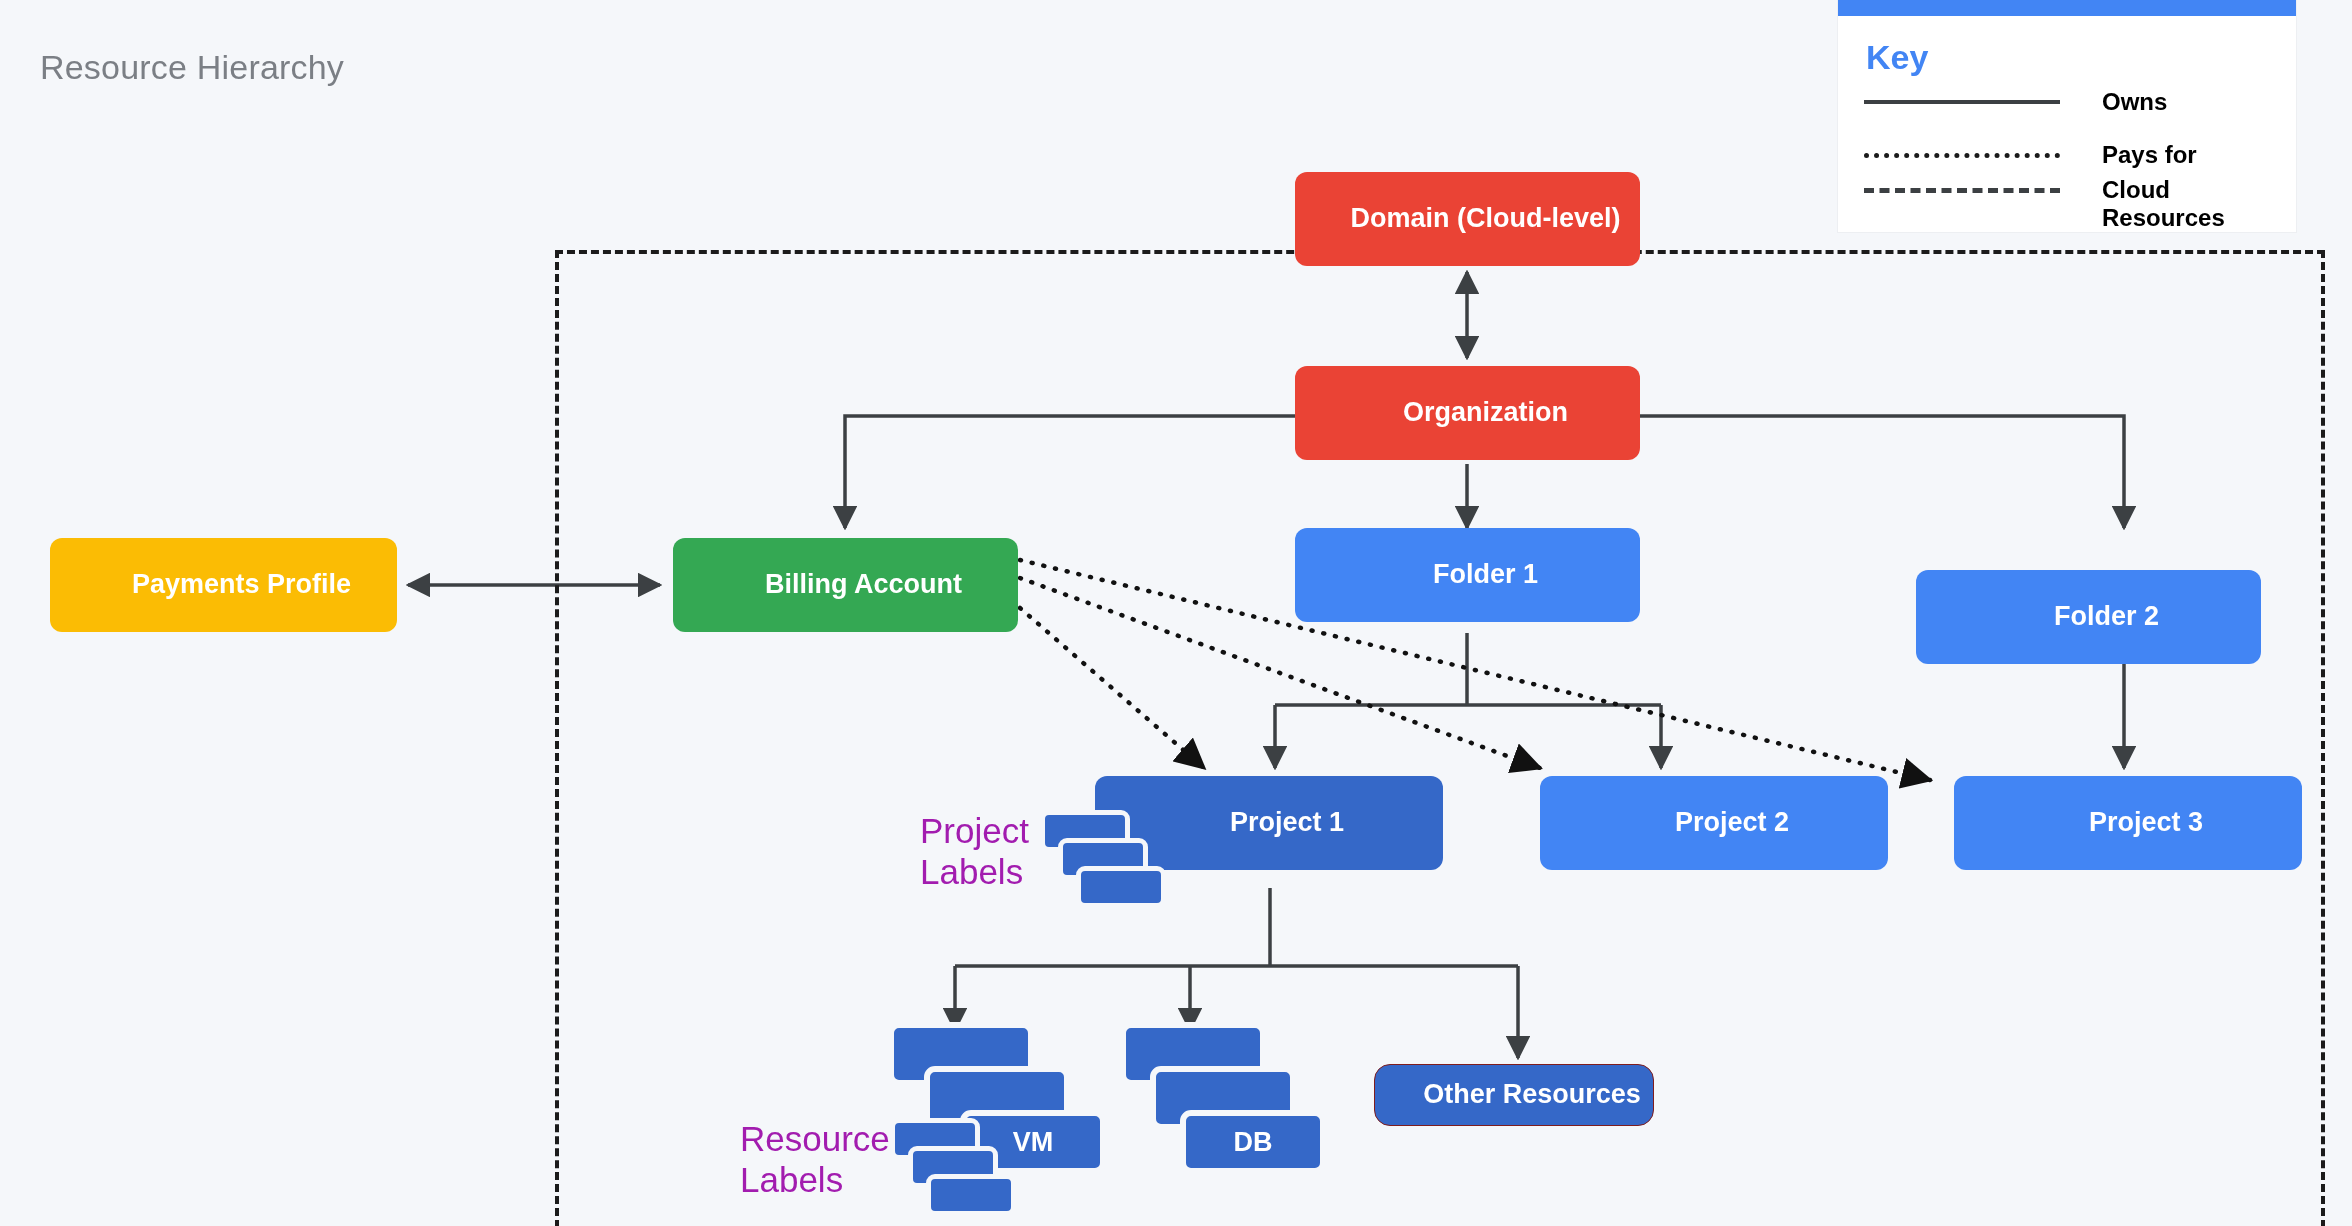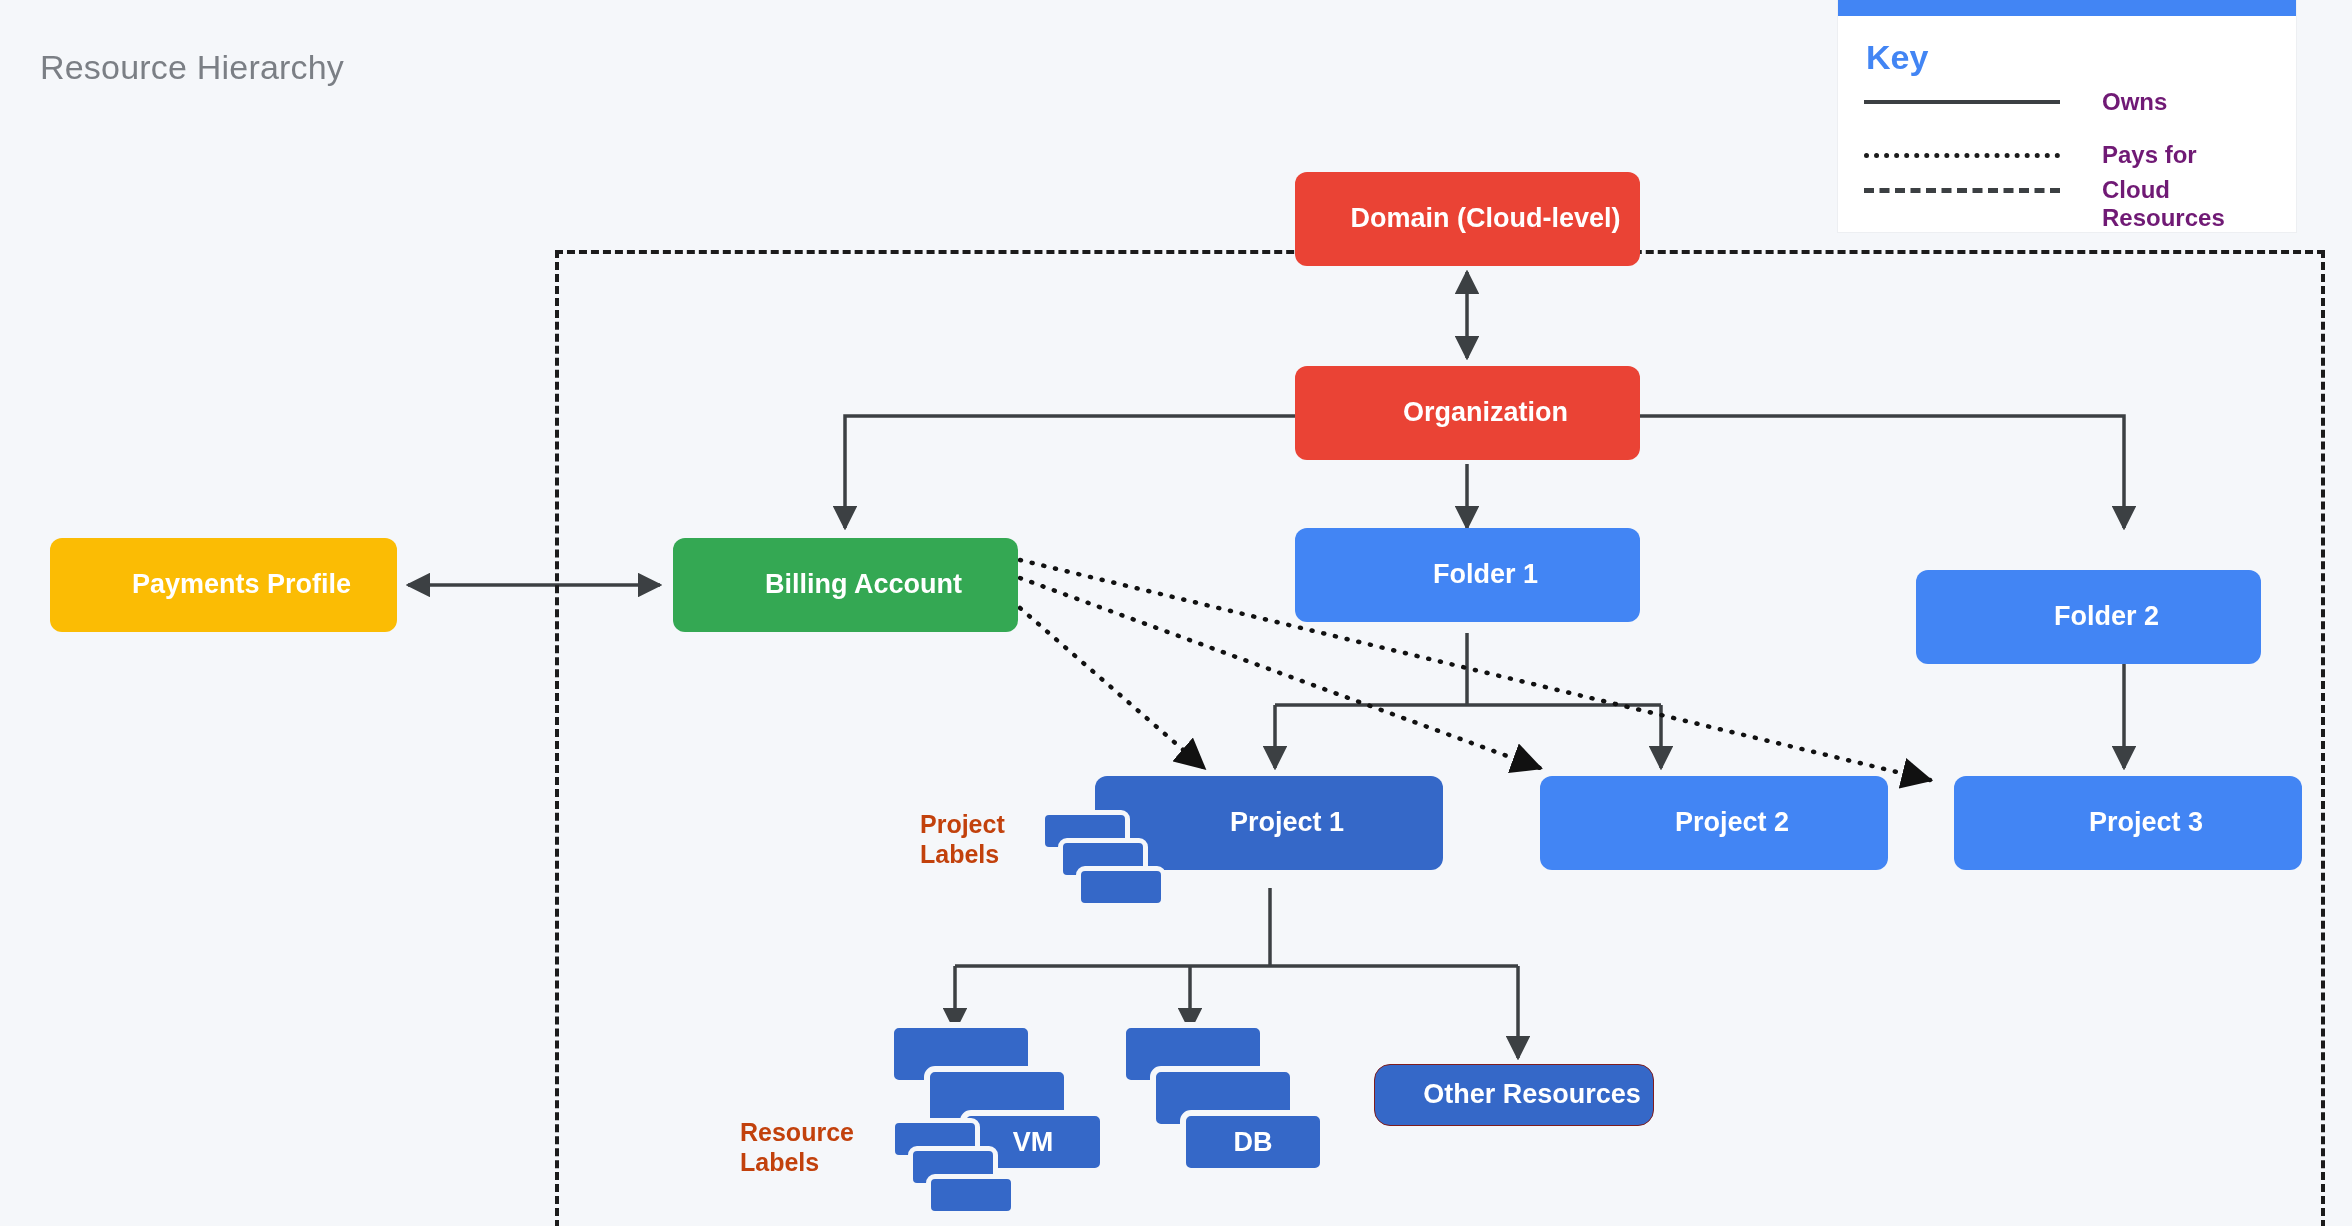--- a/index.html
+++ b/index.html
@@ -86,23 +86,23 @@
     align-items: center;
     justify-content: center;
     color: #fff;
     font-weight: bold;
     font-size: 27px;
   }
   .stack .card.small { border-width: 5px; border-radius: 9px; }
 
   .side-label {
     position: absolute;
-    color: #c2410c;
-    font-weight: bold;
-    font-size: 25px;
+    color: #a21caf;
+    font-weight: normal;
+    font-size: 35px;
     line-height: 1.18;
     z-index: 6;
   }
 
   
   #key-box {
     position: absolute;
     left: 1838px;
     top: 0px;
     width: 458px;
@@ -133,21 +133,21 @@
     flex: 0 0 196px;
     margin-top: 12px;
   }
   .key-sample.solid  { border-top: 4px solid #3c4043; }
   .key-sample.dotted { border-top: 5px dotted #1b1b1b; }
   .key-sample.dashed { border-top: 5px dashed #3c4043; }
   .key-label {
     margin-left: 42px;
     font-size: 24px;
     font-weight: bold;
-    color: #701a75;
+    color: #000000;
     line-height: 1.18;
   }
 </style>
 </head>
 <body>
 
 <div id="stage">
 
   <div id="page-title">Resource Hierarchy</div>
 

